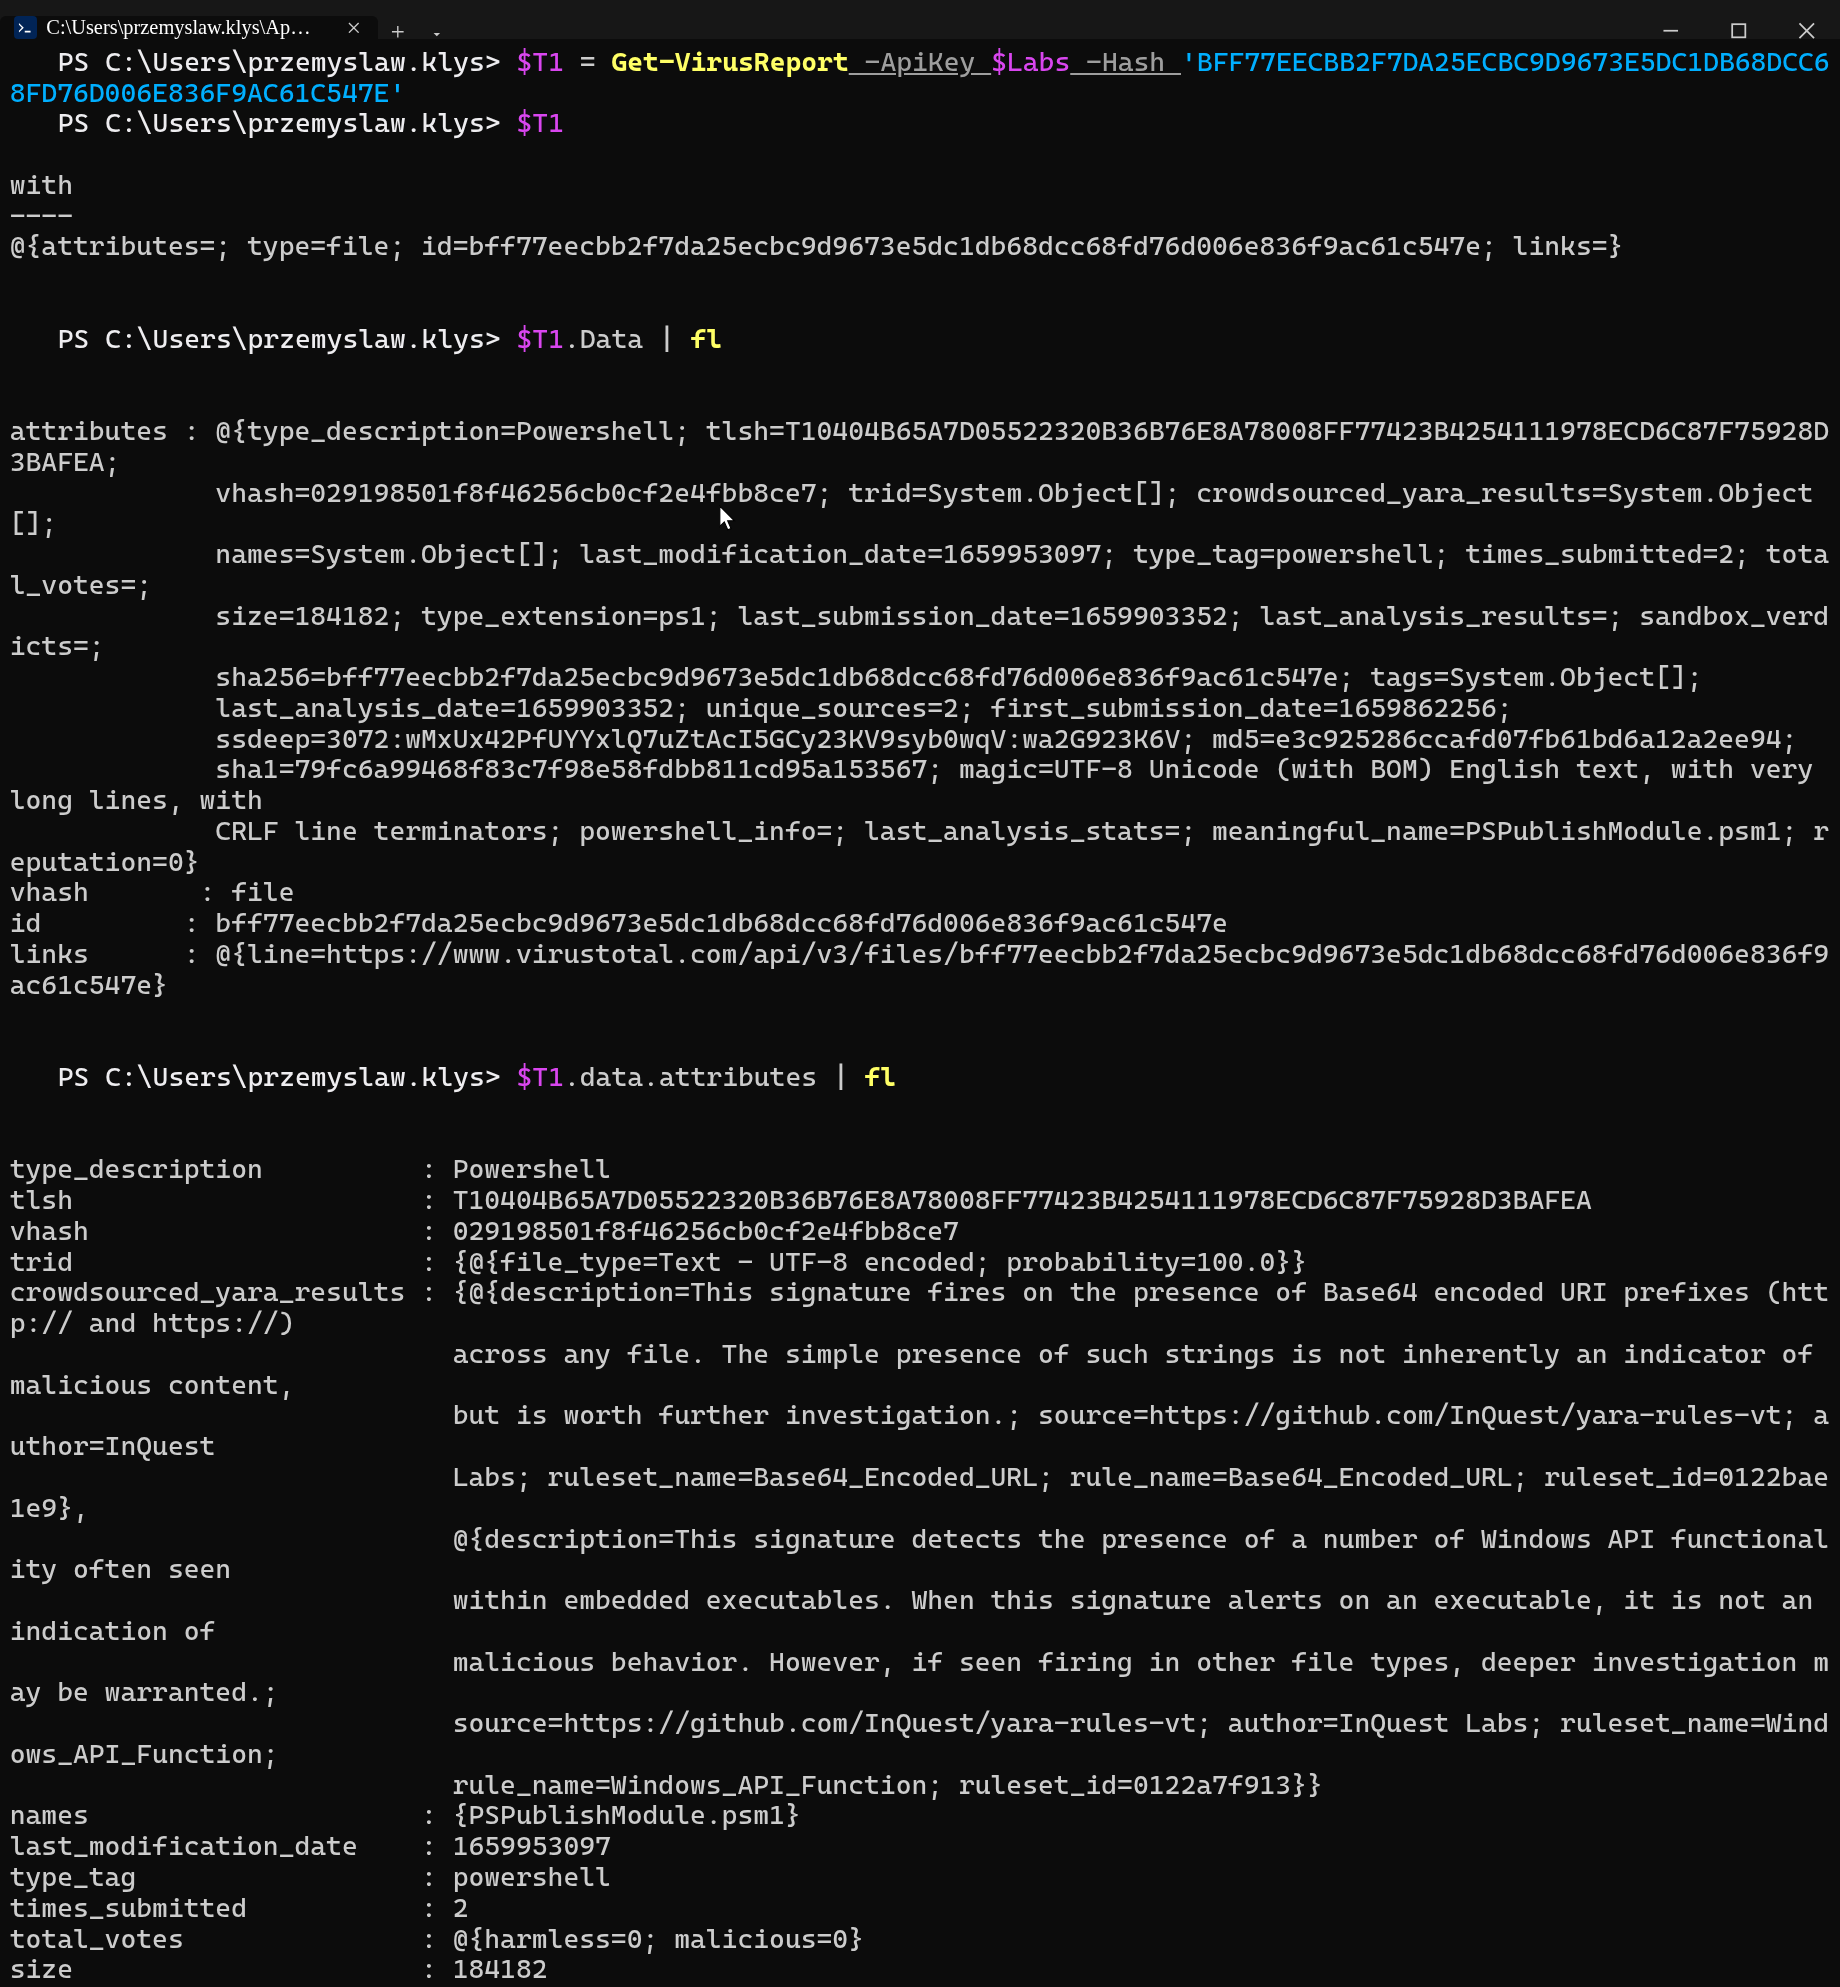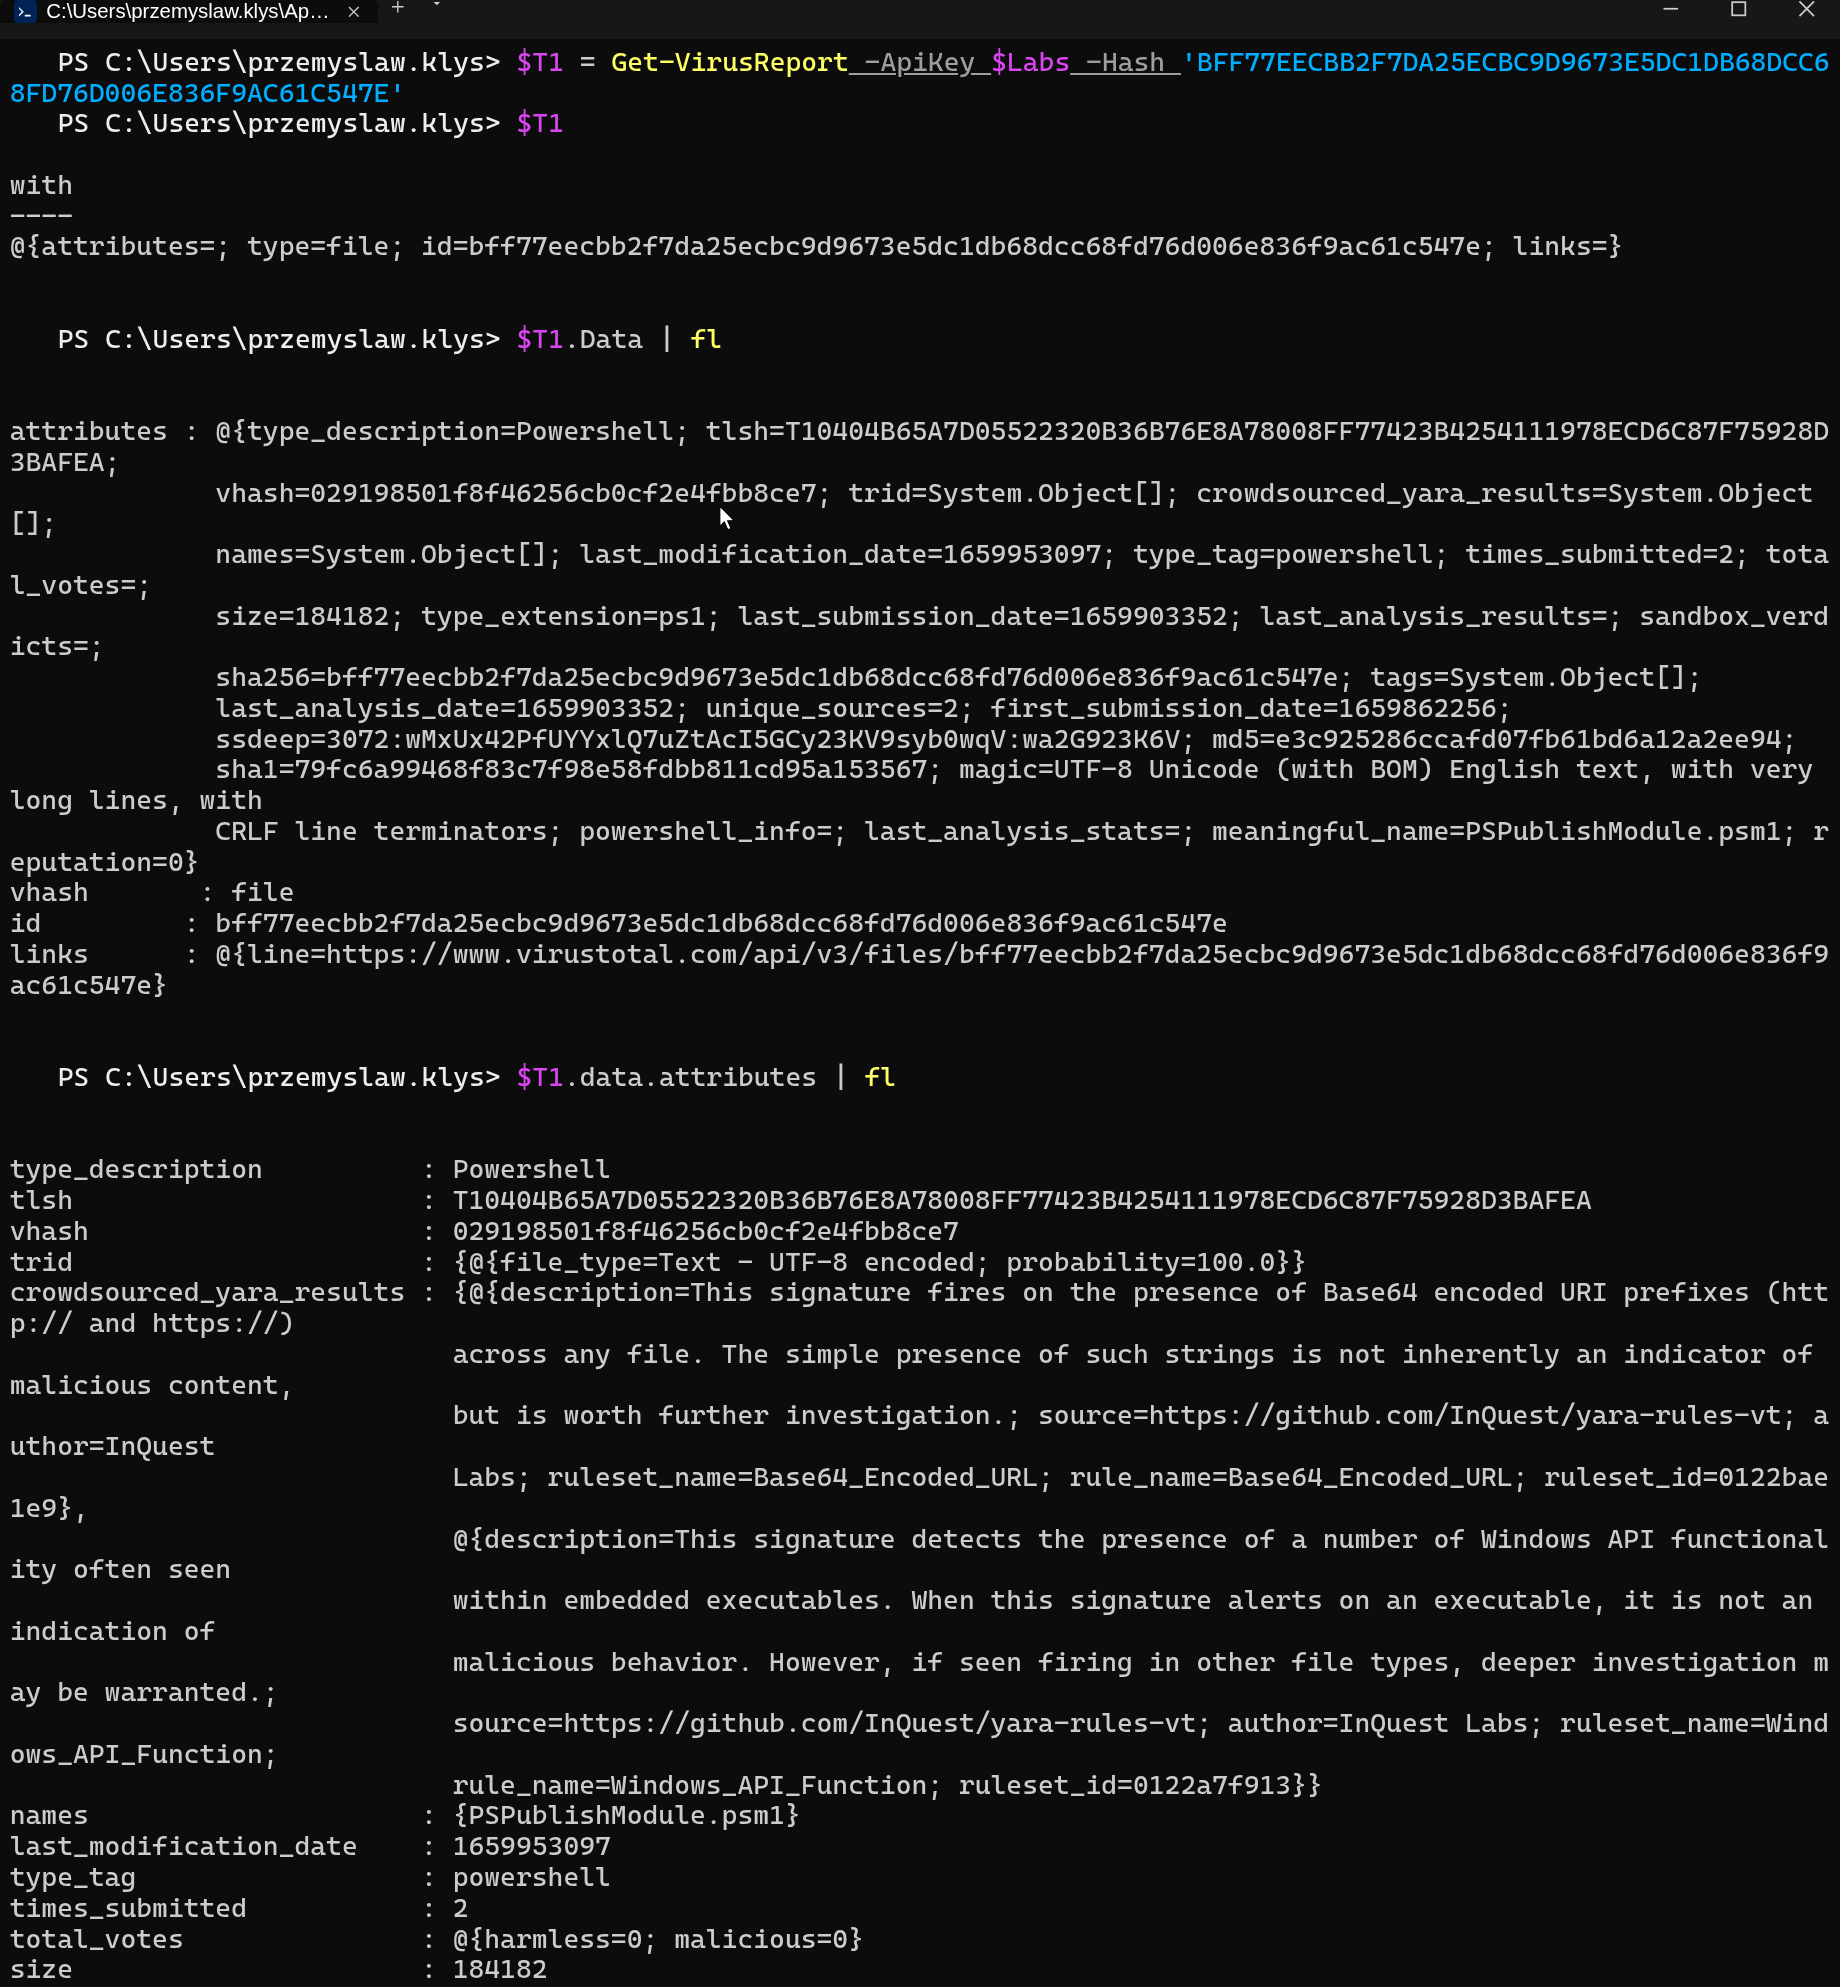--- a/index.html
+++ b/index.html
@@ -11,23 +11,23 @@
     font-size: 27px;
     line-height: 1.14;
     color: #cccccc;
     overflow: hidden;
   }
   
   .titlebar {
     height: 39px;
     background: #171717;
     display: flex;
-    align-items: flex-start;
+    align-items: flex-end;
     user-select: none;
-    font-family: Liberation Sans, sans-serif;
+    font-family: Liberation Serif, serif;
   }
   .tab {
     display: flex;
     align-items: center;
     gap: 9.7px;
     background: #0c0c0c;
     color: #ffffff;
     width: 378px;
     padding: 0 13.6px;
     border-top-left-radius: 5.8px;
@@ -74,21 +74,21 @@
   }
   .winbtn svg { width: 17.5px; height: 17.5px; }
   
   .terminal {
     padding: 7.8px 9.7px 0 9.7px;
     white-space: pre-wrap;
     word-break: break-all;
   }
   .prompt  { color: #eeedf0; margin-left: 48px; }
   .var     { color: #d946ef; }
-  .cmd     { color: #ffff66; }
+  .cmd     { color: #ffff66; font-weight: bold; }
   .param   { color: #9e9e9e; text-decoration: underline; }
   .str     { color: #00afff; }
   .pipe    { color: #cccccc; }
   .plain   { color: #cccccc; }
   
   .mouse {
     position: absolute;
     left: 718px; top: 505px;
     width: 23px; height: 31px;
     pointer-events: none;

